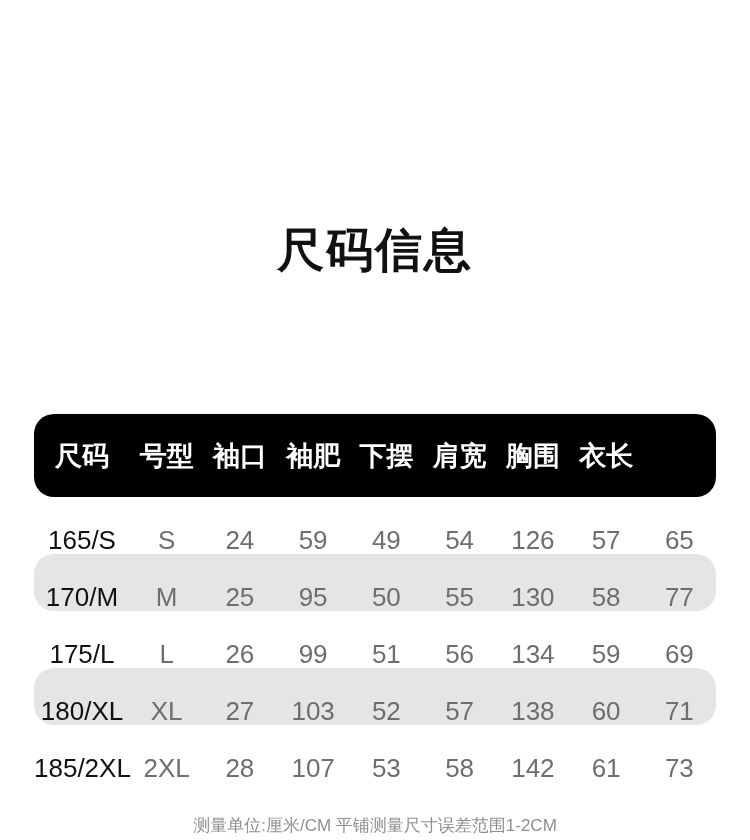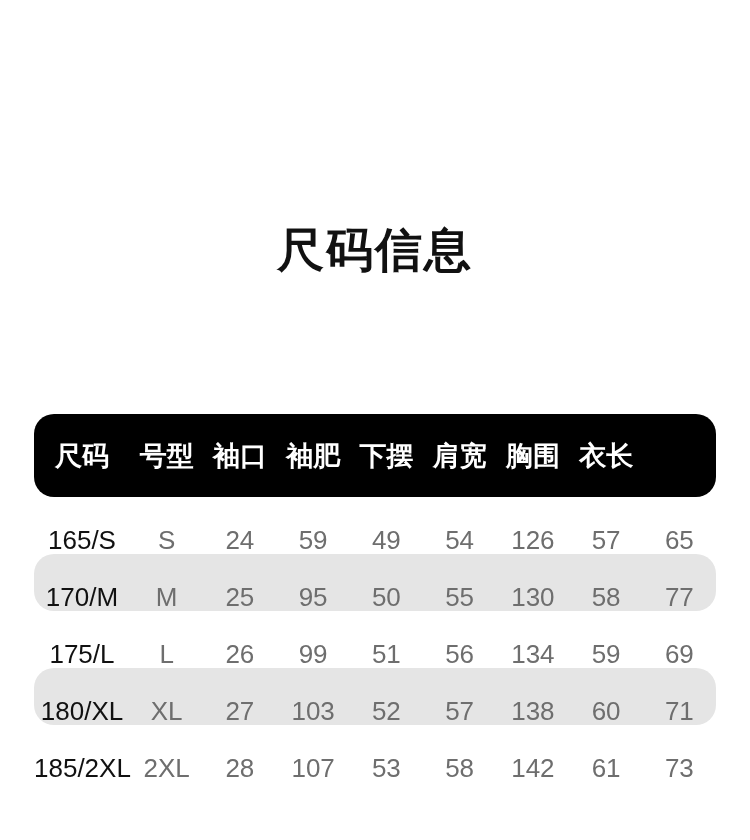--- a/index.html
+++ b/index.html
@@ -166,14 +166,15 @@
       <div class="td">107</div>
       <div class="td">53</div>
       <div class="td">58</div>
       <div class="td">142</div>
       <div class="td">61</div>
       <div class="td">73</div>
     </div>
 
   </div>
 
+  <div class="footnote">测量单位:厘米/CM 平铺测量尺寸误差范围1-2CM</div>
 
 </div>
 
 </body></html>

